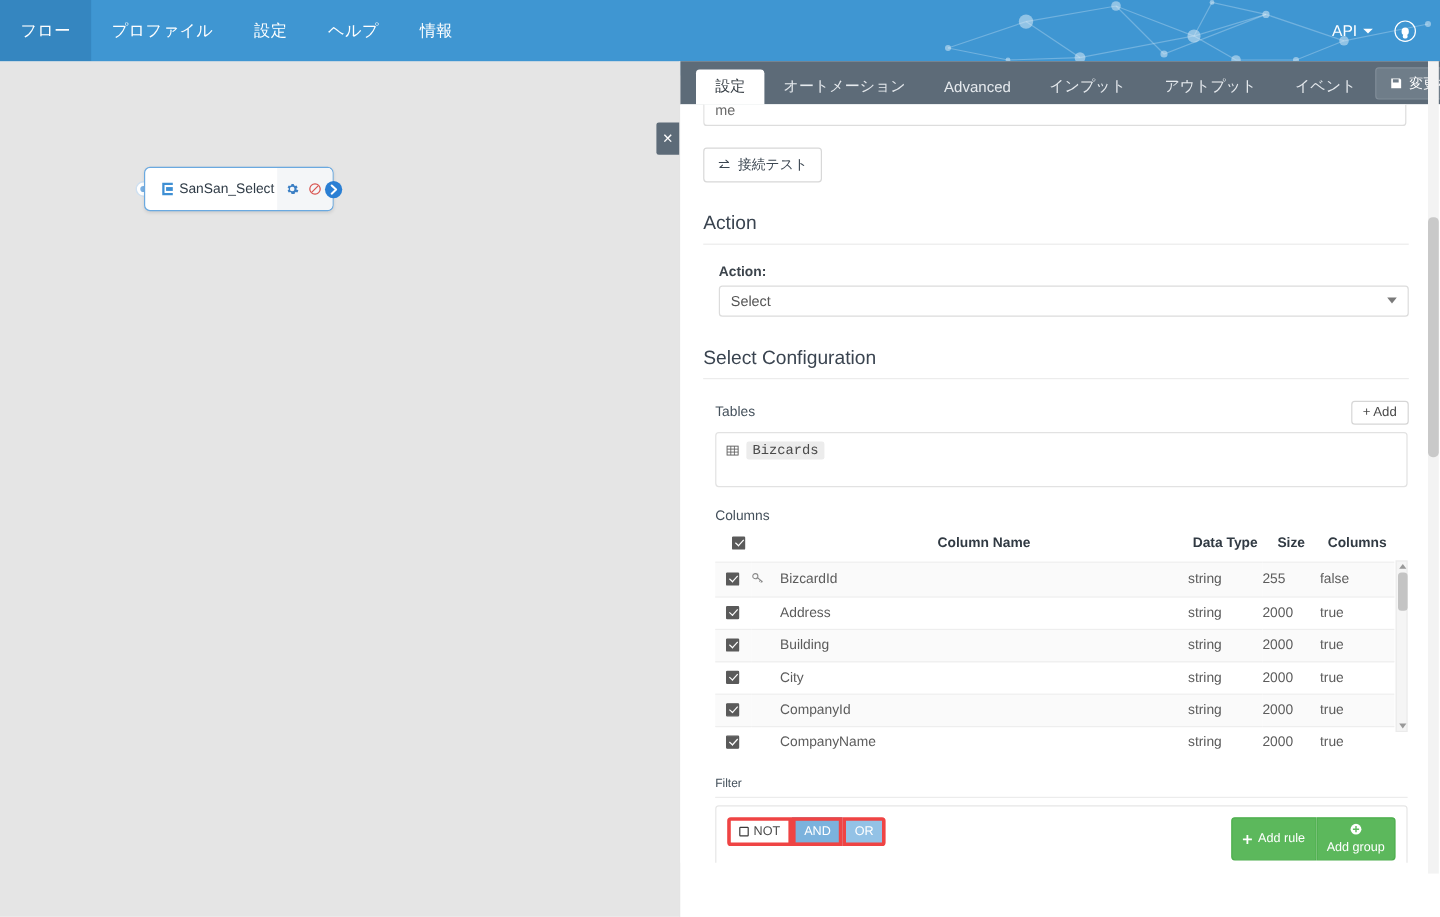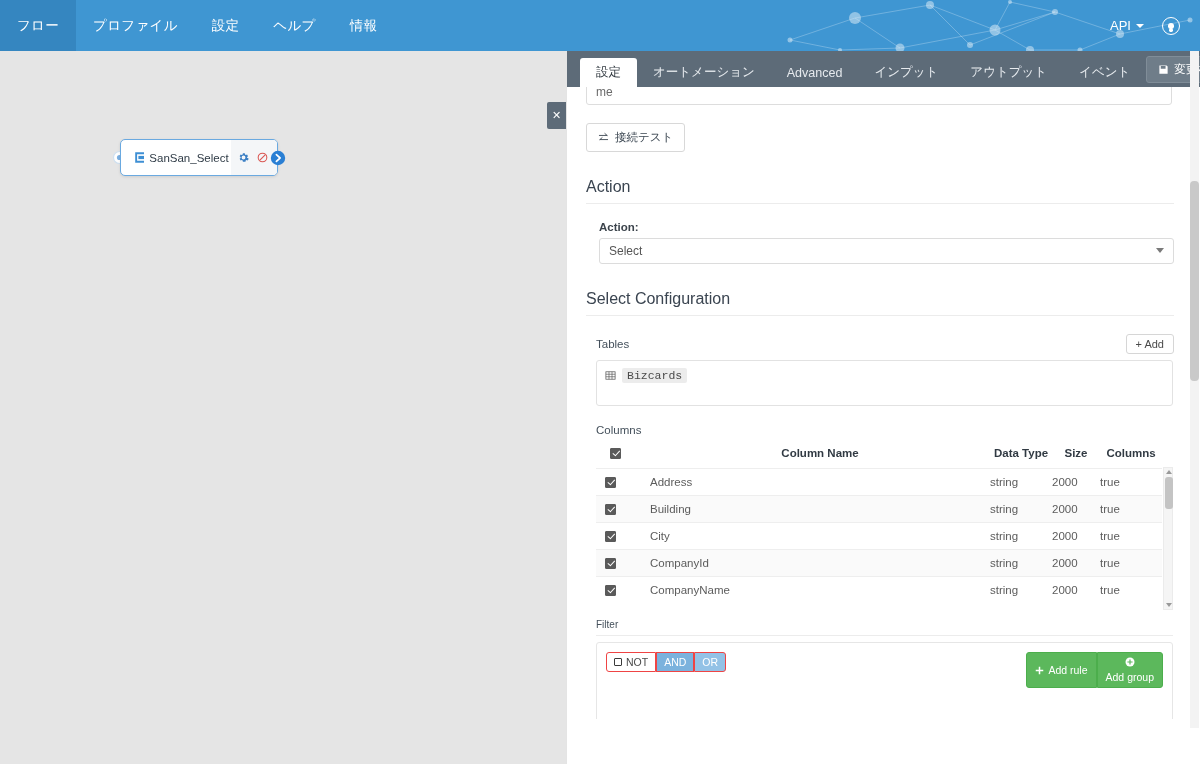--- a/index.html
+++ b/index.html
@@ -416,21 +416,21 @@
     border-radius: 3px;
     padding: 9px;
     position: relative;
   }
   #logic-group { display: flex; }
   #logic-group > div {
     font-size: 10.5px;
     padding: 3px 7px;
     cursor: pointer;
     display: flex; align-items: center; gap: 4px;
-    border: 1px solid #ef4444;
+    border: 3px solid #ef4444;
   }
   #btn-not {
     background: #fff; color: #4a4a4a;
     border-radius: 3px 0 0 3px;
     border-color: #ccc;
   }
   #btn-and {
     background: #7bb2dd; color: #fff; border-color: #6ea8d6;
   }
   #btn-or {
@@ -630,20 +630,33 @@
                   <span class="chk"></span>
                 </th>
                 <th class="c-key"></th>
                 <th class="c-name">Column Name</th>
                 <th class="c-type">Data Type</th>
                 <th class="c-size">Size</th>
                 <th class="c-null">Columns</th>
               </tr>
             </thead>
             <tbody>
+              <tr class="alt">
+                <td class="c-chk"><span class="chk"></span></td>
+                <td class="c-key">
+                  <svg width="11" height="11" viewBox="0 0 16 16">
+                    <circle cx="5" cy="6" r="3.1" fill="none" stroke="#8a8a8a" stroke-width="1.3"></circle>
+                    <path d="M7.3,7.6 L13.4,12.6 M11.2,10.8 L10,12.2 M13,12.2 L12,13.4" fill="none" stroke="#8a8a8a" stroke-width="1.3" stroke-linecap="round"></path>
+                  </svg>
+                </td>
+                <td class="c-name">BizcardId</td>
+                <td class="c-type">string</td>
+                <td class="c-size">255</td>
+                <td class="c-null">false</td>
+              </tr>
               <tr>
                 <td class="c-chk"><span class="chk"></span></td>
                 <td class="c-key"></td>
                 <td class="c-name">Address</td>
                 <td class="c-type">string</td>
                 <td class="c-size">2000</td>
                 <td class="c-null">true</td>
               </tr>
               <tr class="alt">
                 <td class="c-chk"><span class="chk"></span></td>

